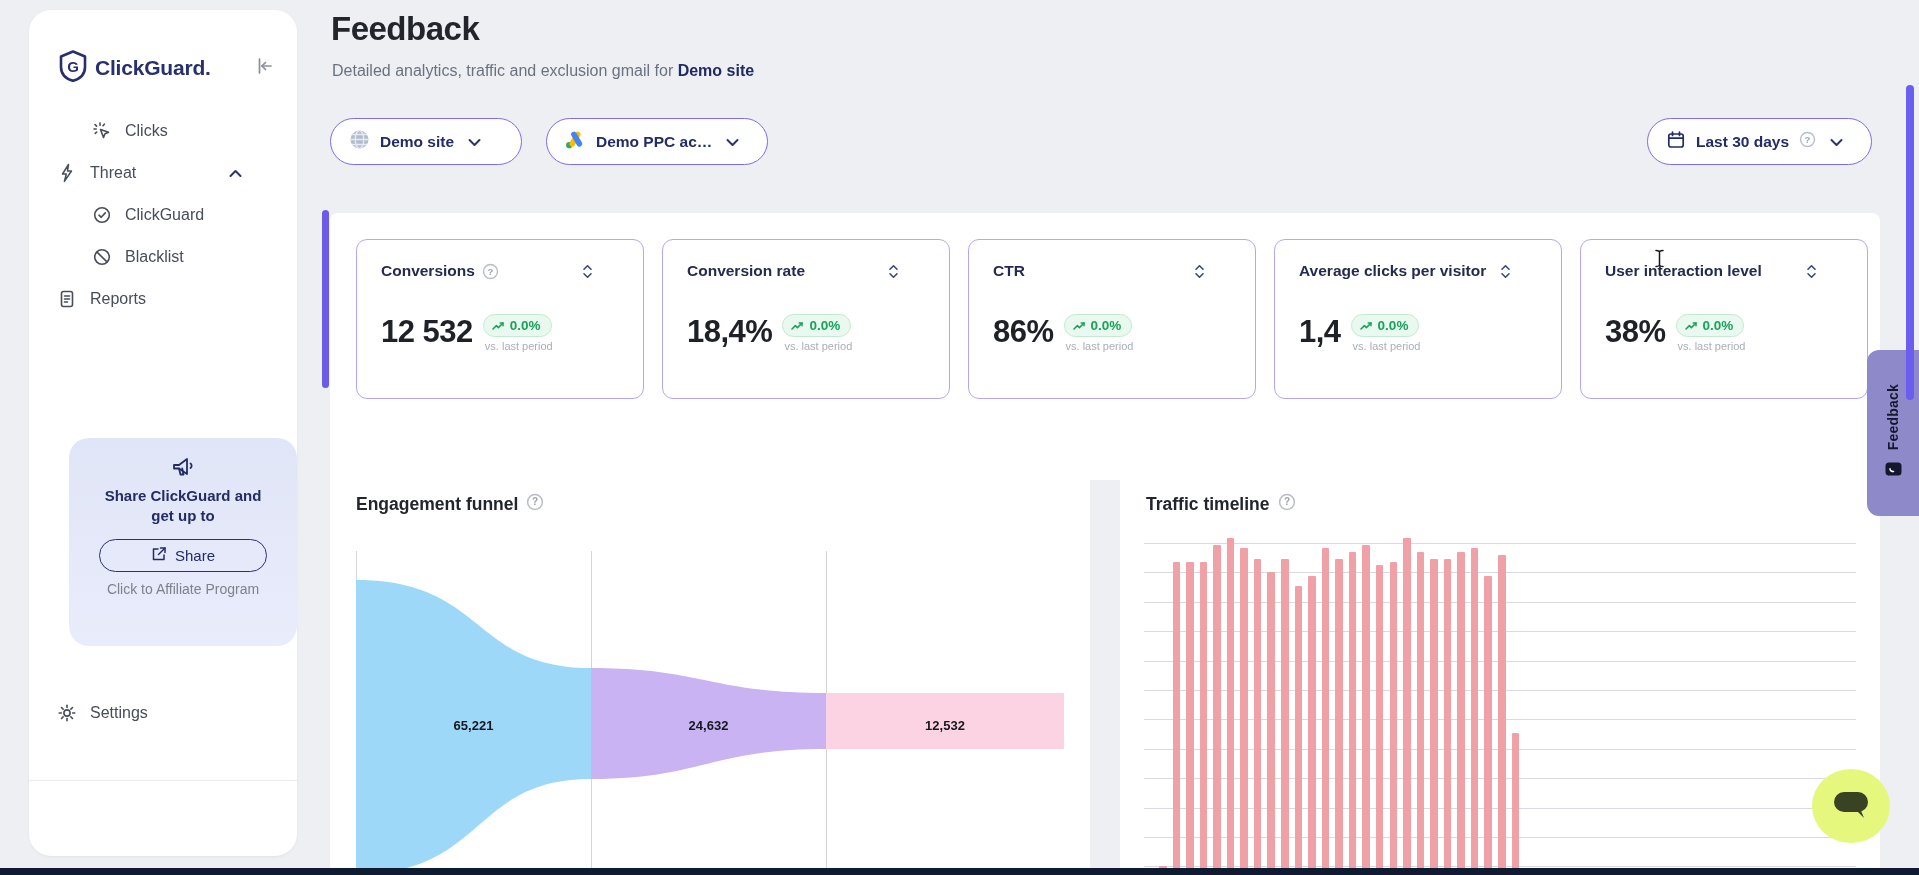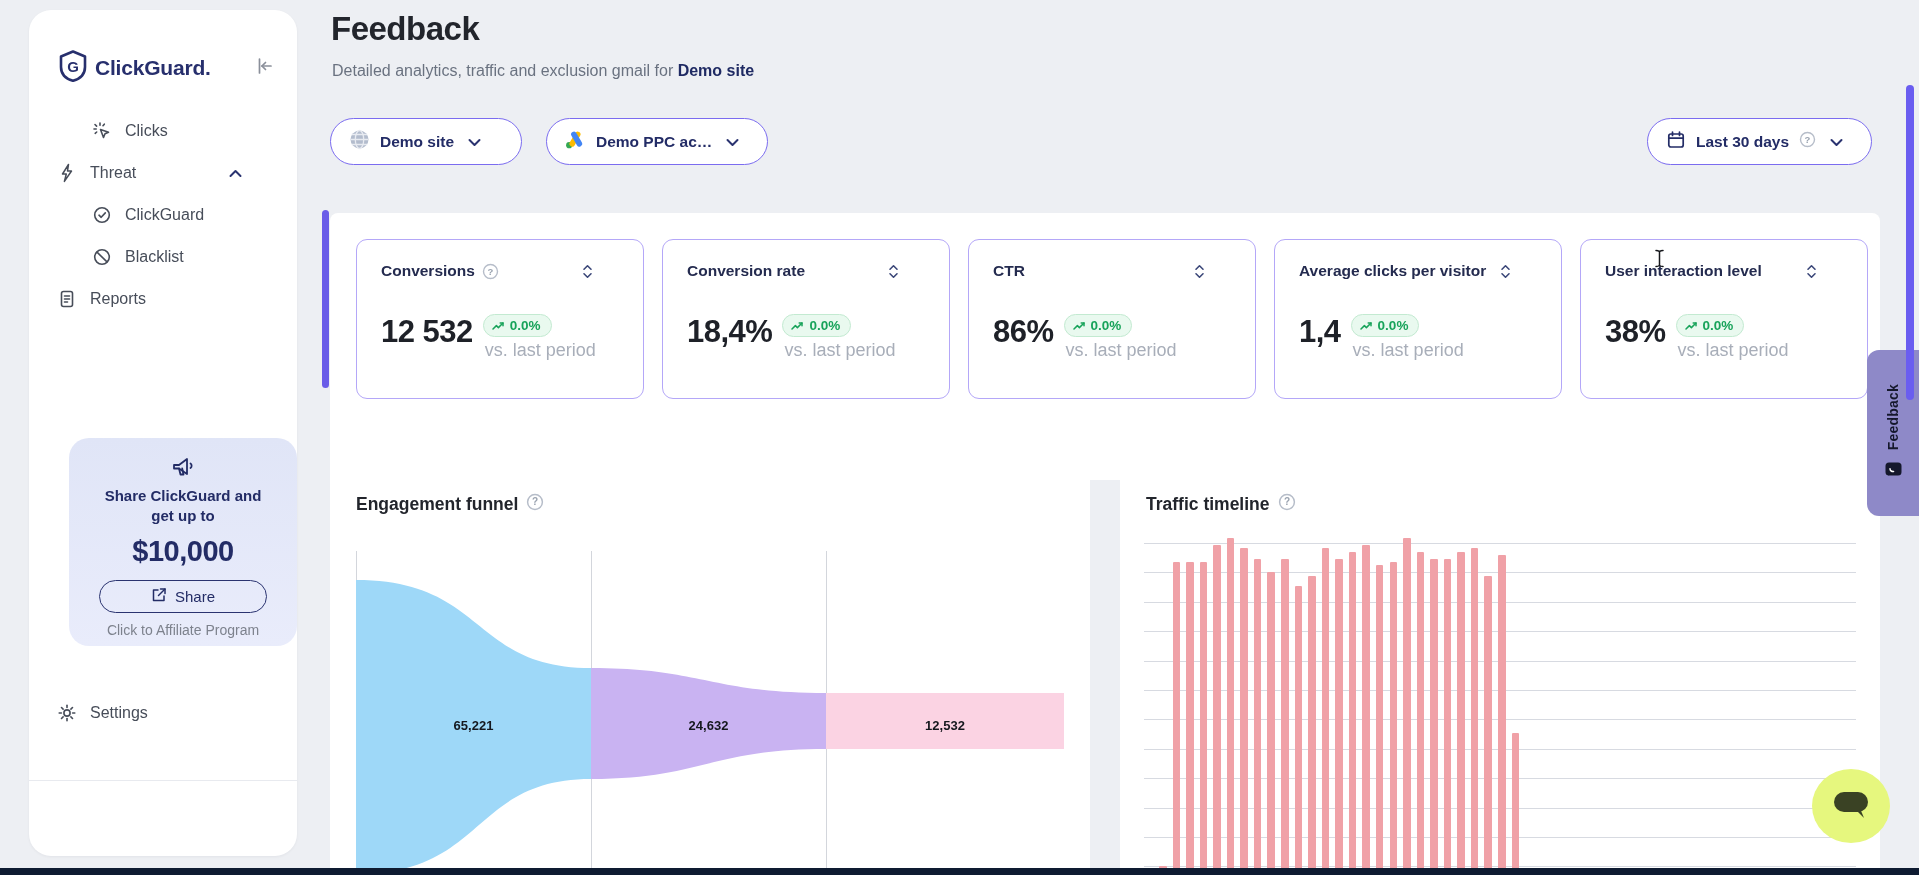--- a/index.html
+++ b/index.html
@@ -89,21 +89,21 @@
   .kpi-head { display:flex; align-items:center; gap:7px; width:212px; }
   .kpi-label { font-size:15.5px; color:#242b4f; font-weight:600; white-space:nowrap; }
   .kpi-sort { margin-left:auto; cursor:pointer; display:flex; }
   .kpi-value-row { display:flex; margin-top:34px; align-items:flex-start; }
   .kpi-value { font-size:31px; font-weight:800; color:#1e2128; letter-spacing:-0.5px; line-height:1.15; }
   .kpi-badge-col { margin-left:10px; display:flex; flex-direction:column; align-items:flex-start; }
   .kpi-badge {
     display:flex; align-items:center; gap:5px; background:#e9f9ef; border:1px solid #c3ead1;
     color:#18a35a; border-radius:13px; padding:3px 10px 3px 8px; font-size:13.5px; font-weight:600;
   }
-  .kpi-vs { font-size:18px; color:#a8aeb9; margin-top:3px; margin-left:2px; }
+  .kpi-vs { font-size:11px; color:#a8aeb9; margin-top:3px; margin-left:2px; }
 
   
   .chart-card { top:463px; height:520px; background:#fff; border-radius:11px; }
   .chart-title-row { position:absolute; left:26px; top:30px; display:flex; align-items:center; gap:8px; }
   .chart-title { font-size:17.5px; font-weight:700; color:#22252c; }
 
   .funnel-card { left:330px; width:760px; }
   .traffic-card { left:1120px; width:760px; }
 
   .funnel-svg { position:absolute; left:26px; top:88px; }
@@ -224,21 +224,20 @@
   <div class="abs promo">
     <span>
       <svg width="30" height="28" viewBox="0 0 30 28" fill="none" stroke="#232c66" stroke-width="1.8" stroke-linecap="round" stroke-linejoin="round">
         <path d="M6 11 H11 L19 5 V20 L11 14.5 H6 Z"></path>
         <path d="M11 14.5 L12.5 20.5 H15.5 L14.2 14.5"></path>
         <path d="M22.5 9.5 C24 10.5 24 13 22.5 14"></path>
       </svg>
     </span>
     <div class="promo-line">Share ClickGuard and</div>
     <div class="promo-line">get up to</div>
-    <div class="promo-amount">$10,000</div>
     <div class="share-btn">
       <span>
         <svg width="16" height="16" viewBox="0 0 16 16" fill="none" stroke="#232c66" stroke-width="1.5" stroke-linecap="round" stroke-linejoin="round">
           <path d="M13 9 V13.5 H2.5 V3 H7"></path>
             <path d="M9.5 2 H14 V6.5"></path>
             <path d="M14 2 L7.5 8.5"></path>
         </svg>
       </span>
       <span>Share</span>
     </div>

